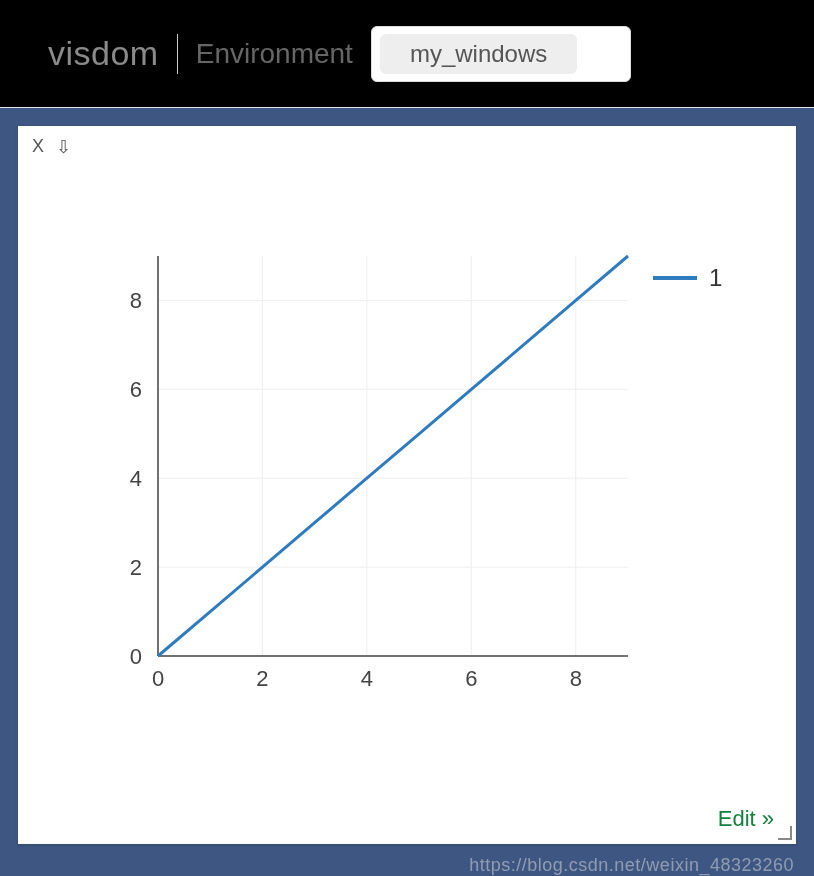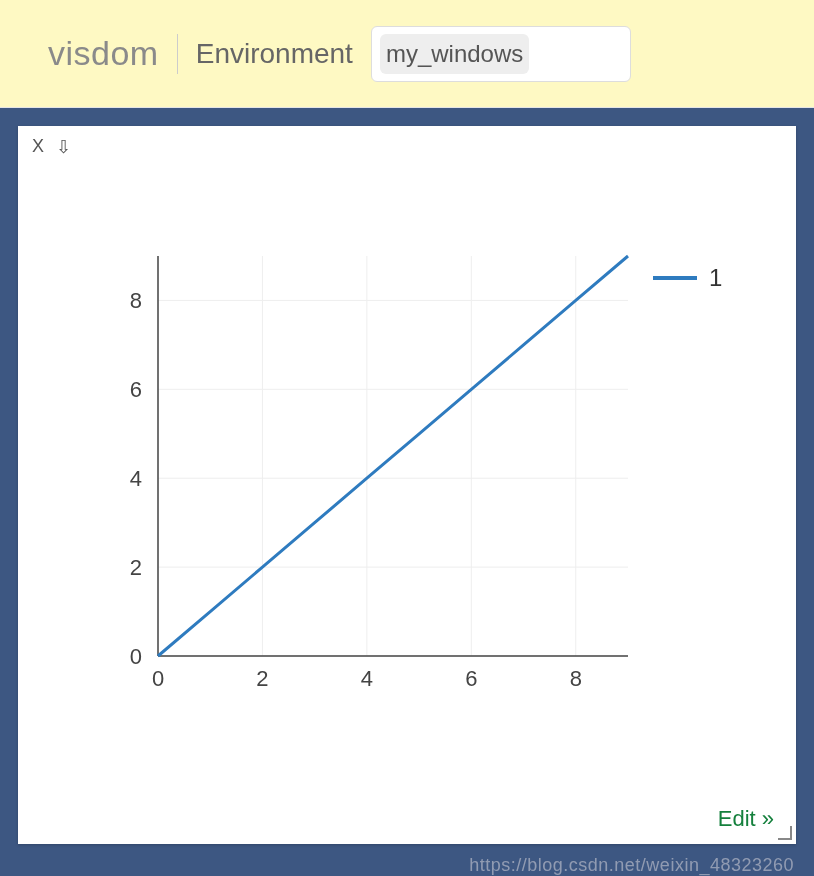--- a/index.html
+++ b/index.html
@@ -5,21 +5,21 @@
     * { margin: 0; padding: 0; box-sizing: border-box; }
     body {
       font-family: "Segoe UI", -apple-system, sans-serif;
       background: #fff;
       width: 814px;
       height: 876px;
       overflow: hidden;
     }
     .topbar {
       height: 108px;
-      background: #fef9c3;
+      background: #000000;
       border-bottom: 1px solid #e5e5e5;
       display: flex;
       align-items: center;
       padding-left: 48px;
       gap: 18px;
     }
     .brand {
       font-size: 34px;
       font-weight: 300;
       color: #8a8a8a;
@@ -42,21 +42,21 @@
       border-radius: 6px;
       padding: 6px 8px;
       display: flex;
       align-items: center;
       min-width: 260px;
       height: 56px;
     }
     .env-chip {
       background: #eee;
       border-radius: 6px;
-      padding: 6px 6px;
+      padding: 6px 30px;
       font-size: 24px;
       color: #555;
       font-weight: 300;
     }
     .workspace {
       background: #3d5782;
       height: calc(876px - 108px);
       padding: 18px;
       position: relative;
     }

